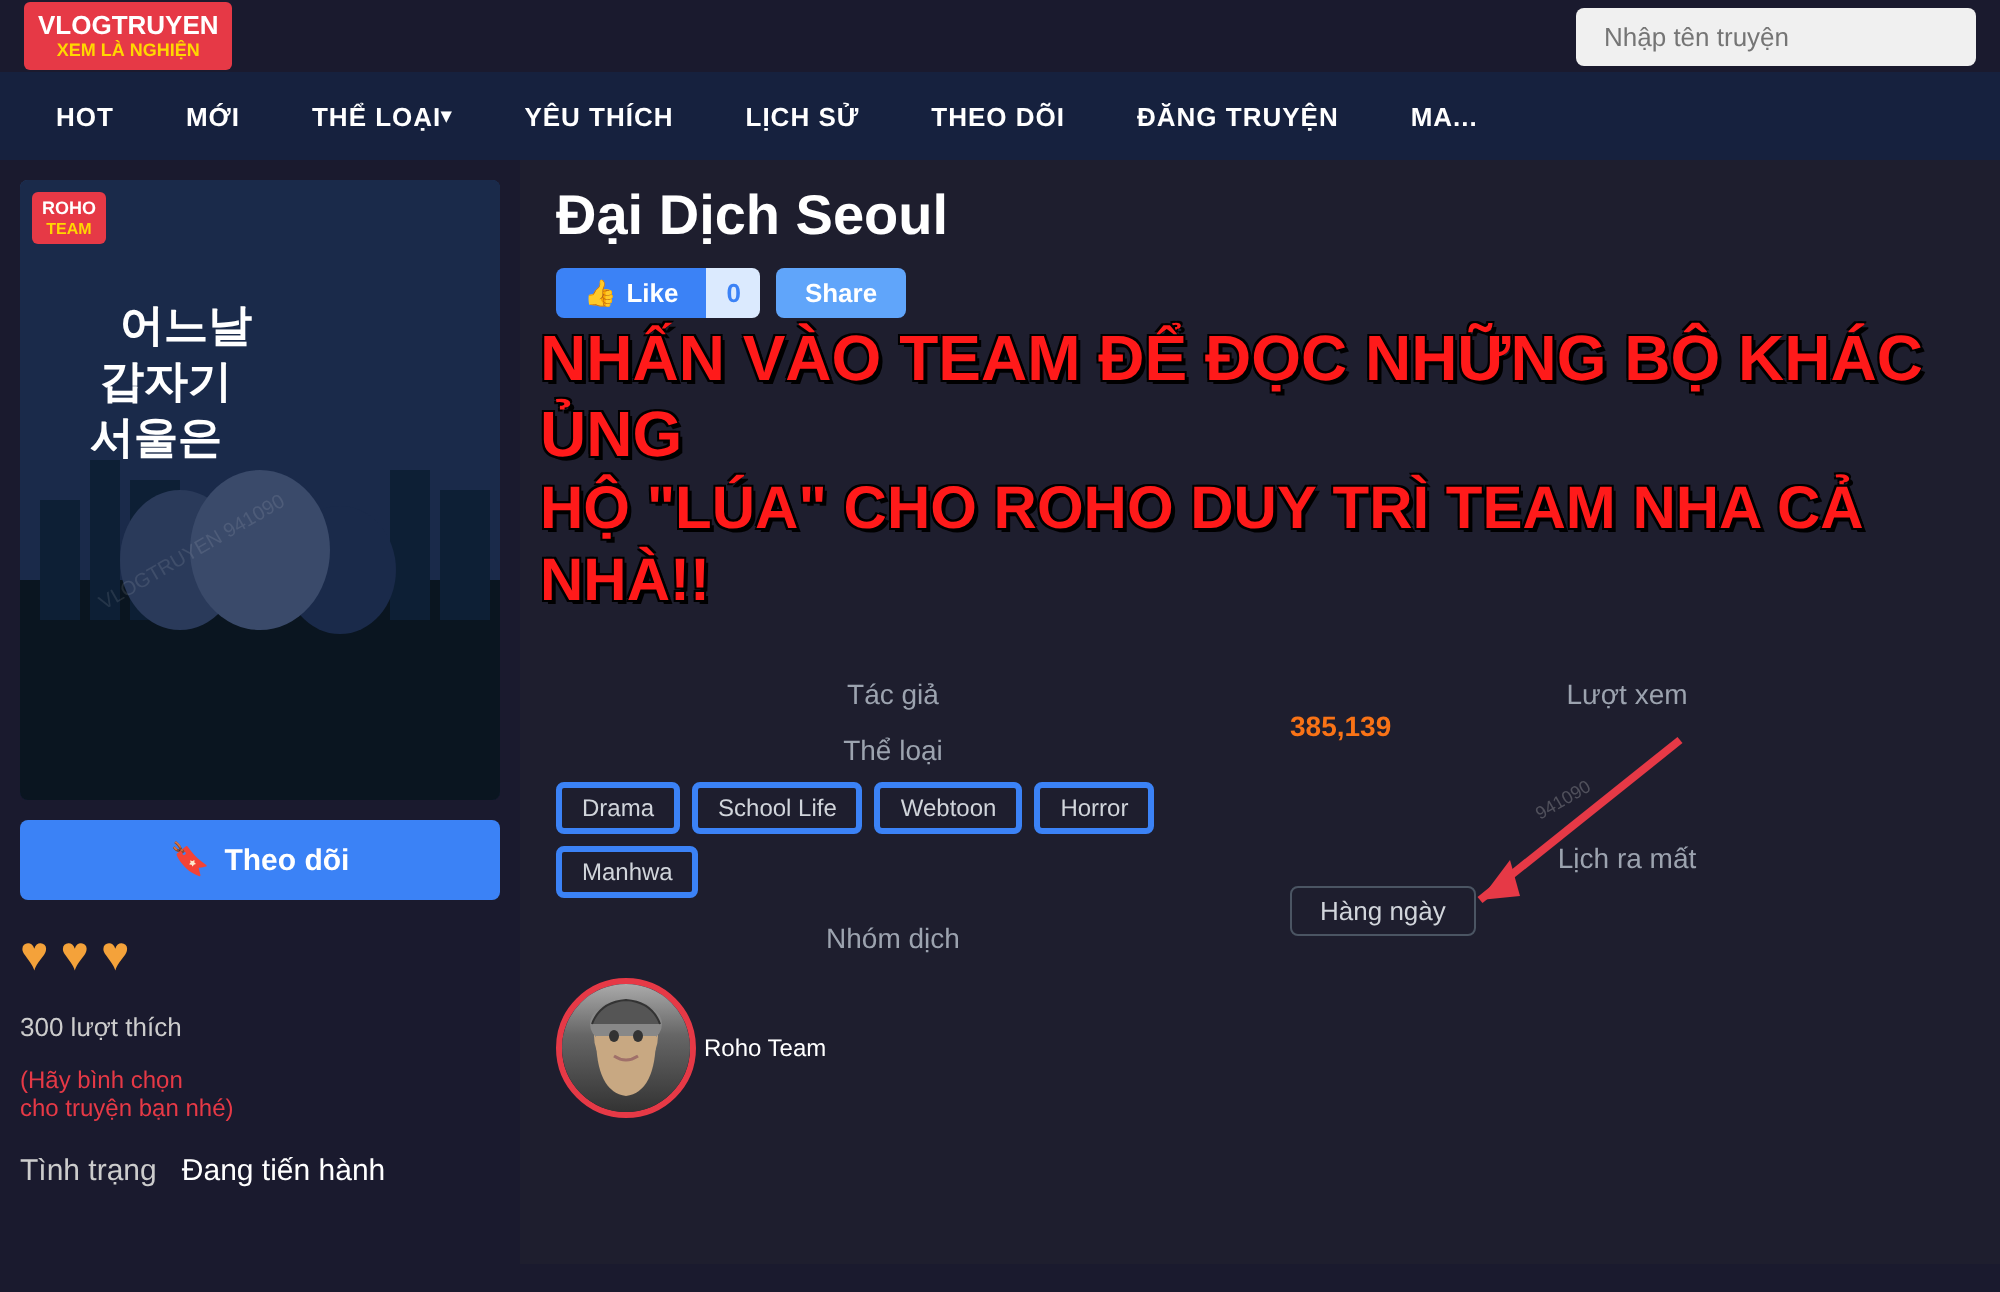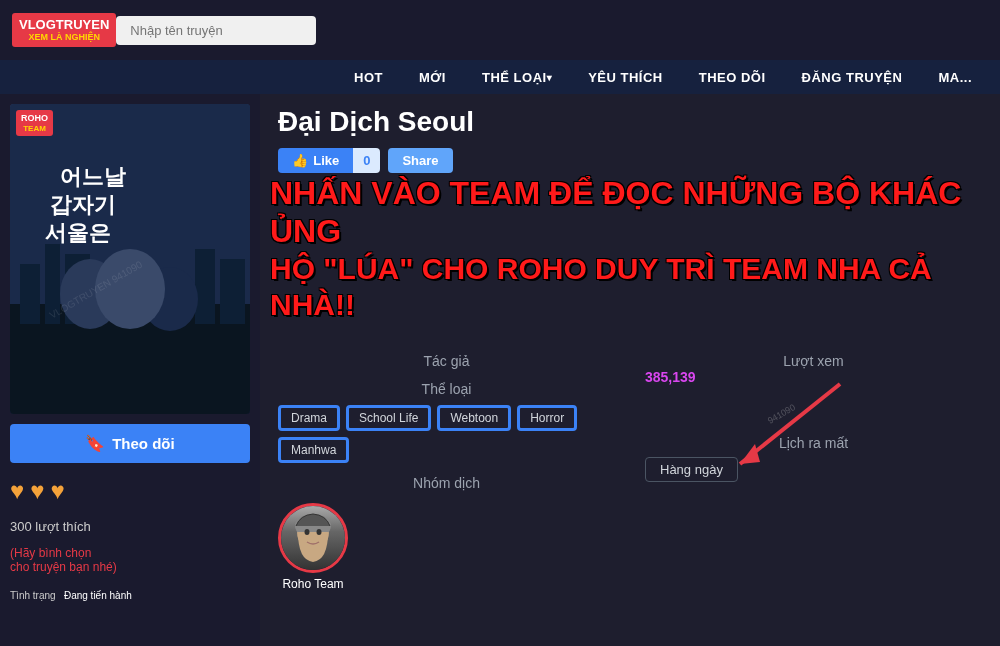--- a/index.html
+++ b/index.html
@@ -9,22 +9,23 @@
       width: 1000px;
       height: 646px;
       overflow: hidden;
     }
 
     
     .header {
       background: #1a1a2e;
       display: flex;
       align-items: center;
+      justify-content: space-between;
       padding: 6px 12px;
-      height: 60px;
+      height: 36px;
     }
     .logo {
       display: flex;
       align-items: center;
       gap: 0;
     }
     .logo-box {
       background: #e63946;
       color: white;
       font-weight: 900;
@@ -47,24 +48,23 @@
       font-size: 13px;
       color: #a21caf;
       width: 200px;
     }
 
     
     .nav {
       background: #16213e;
       display: flex;
       align-items: center;
-      height: 34px;
+      height: 44px;
       padding: 0 10px;
       gap: 0;
-      justify-content: flex-end;
     }
     .nav-item {
       color: white;
       font-size: 13px;
       font-weight: 700;
       padding: 0 18px;
       height: 42px;
       display: flex;
       align-items: center;
       cursor: pointer;
@@ -167,21 +167,21 @@
       font-size: 13px;
       margin-top: 4px;
     }
     .vote-hint {
       color: #e63946;
       font-size: 12px;
       margin-top: 2px;
     }
     .status-row {
       color: #ccc;
-      font-size: 10px;
+      font-size: 15px;
       margin-top: 6px;
     }
     .status-value {
       color: white;
     }
 
     
     .content {
       flex: 1;
       padding: 12px 18px;
@@ -275,41 +275,41 @@
       display: flex;
       flex-direction: column;
       gap: 6px;
     }
     .info-label {
       color: #9ca3af;
       font-size: 14px;
       text-align: center;
     }
     .info-value {
-      color: #d946ef;
+      color: #f97316;
       font-size: 14px;
       font-weight: 600;
     }
     .tags {
       display: flex;
       flex-wrap: wrap;
       gap: 6px;
       margin-top: 2px;
     }
     .tag {
       border: 3px solid #3b82f6;
       color: #d1d5db;
       border-radius: 4px;
       padding: 3px 10px;
       font-size: 12px;
       cursor: pointer;
     }
     .translator-item {
       display: flex;
-      flex-direction: column;
+      flex-direction: row;
       align-items: center;
       gap: 4px;
     }
     .translator-avatar {
       width: 70px;
       height: 70px;
       border-radius: 50%;
       border: 3px solid #e63946;
       background: linear-gradient(135deg, #888, #555);
       display: flex;
@@ -364,20 +364,21 @@
     </div>
   </div>
   <input class="search-box" type="text" placeholder="Nhập tên truyện" style="">
 </div>
 
 <div class="nav">
   <div class="nav-item">HOT</div>
   <div class="nav-item">MỚI</div>
   <div class="nav-item has-arrow">THỂ LOẠI</div>
   <div class="nav-item">YÊU THÍCH</div>
+  <div class="nav-item">LỊCH SỬ</div>
   <div class="nav-item">THEO DÕI</div>
   <div class="nav-item">ĐĂNG TRUYỆN</div>
   <div class="nav-item">MA...</div>
 </div>
 
 <div class="main">
 
   <div class="sidebar">
     <div class="cover-img">
       <div class="cover-inner">

